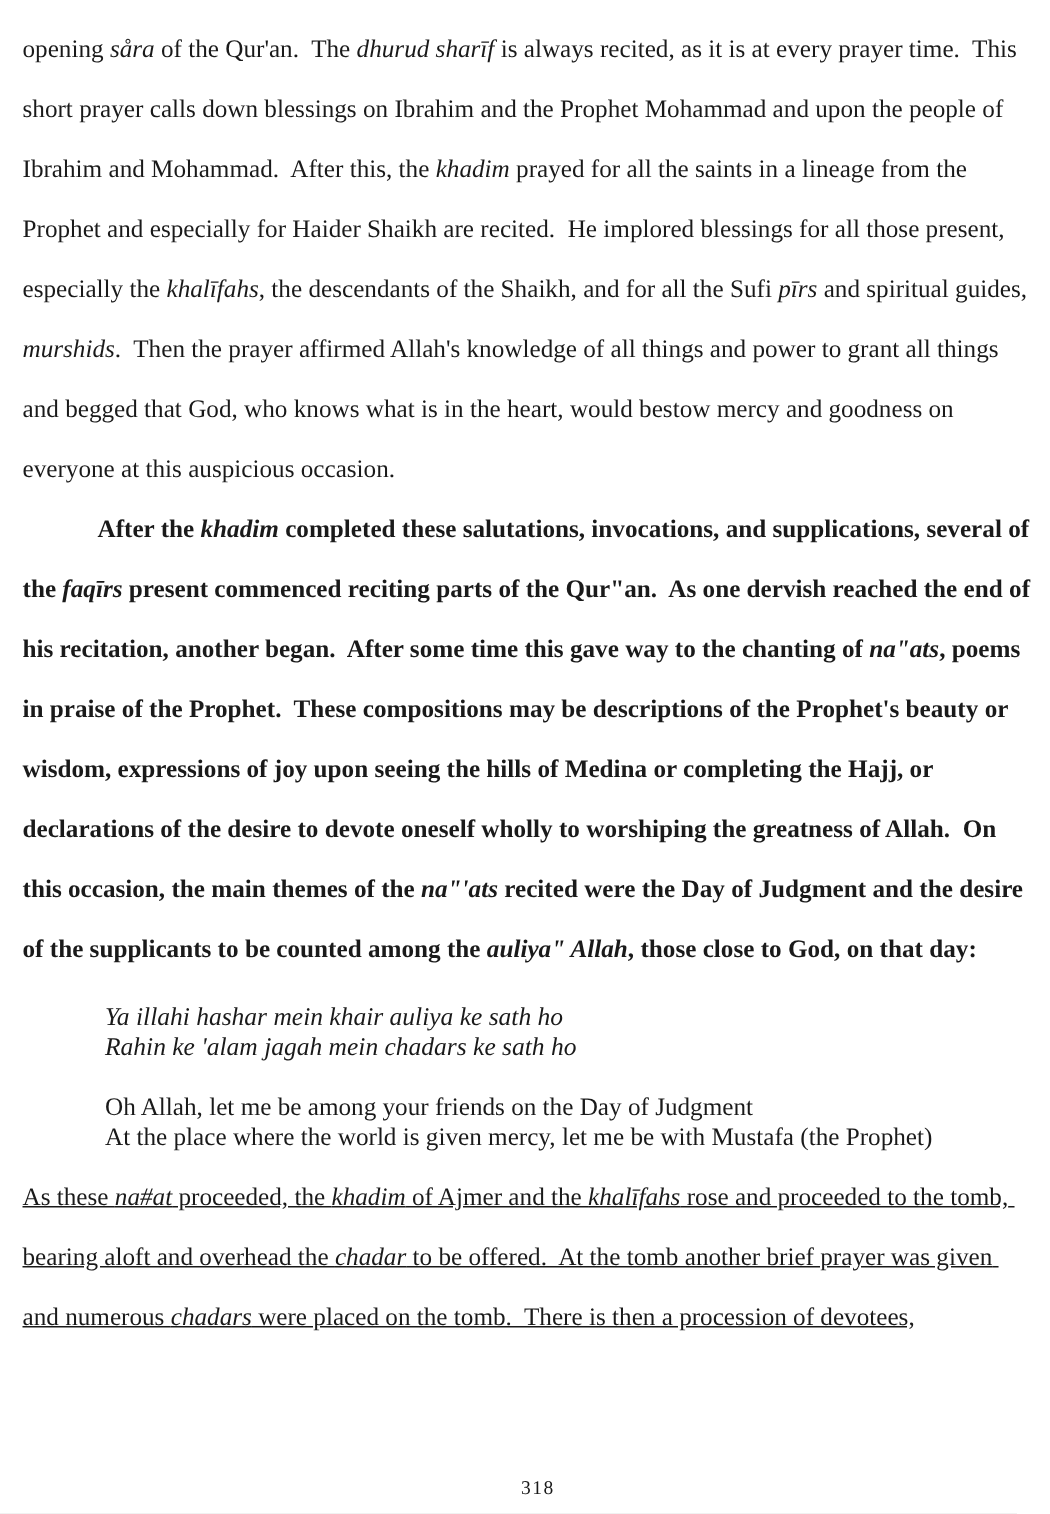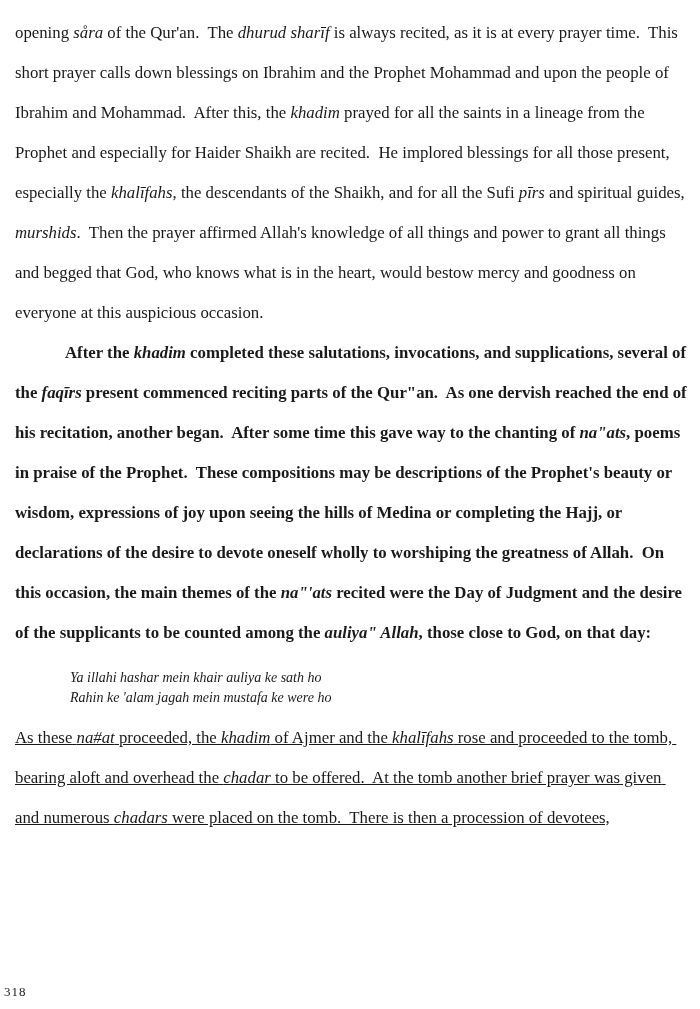--- a/index.html
+++ b/index.html
@@ -20,45 +20,49 @@
     margin:0;
     font-size:16.8px;
     line-height:40px;
     white-space:pre-wrap;
     text-align:left;
   }
   .para.indent{text-indent:50px;font-weight:bold;}
   .para.after-quote{margin-top:10px;text-decoration:underline;}
   .verse{
     margin:15px 0 0 55px;
-    font-size:14px;
+    font-size:17px;
     line-height:20px;
   }
   .translation{
     margin:20px 0 0 55px;
     font-size:16.8px;
     line-height:20px;
   }
   .qline{white-space:pre-wrap;}
   .page-number{
     position:absolute;
-    left:4px;right:0;bottom:9px;
-    text-align:left;
+    left:17px;right:0;bottom:9px;
+    text-align:center;
     font-size:13px;
     letter-spacing:1px;
   }
   i{font-style:italic;}
 </style>
 </head>
 <body>
 
 <div class="page">
   <div class="body-text">
       <p class="para"><span>opening </span><i>såra</i><span> of the Qur'an.  The </span><i>dhurud sharīf</i><span> is always recited, as it is at every prayer time.  This short prayer calls down blessings on Ibrahim and the Prophet Mohammad and upon the people of Ibrahim and Mohammad.  After this, the </span><i>khadim</i><span> prayed for all the saints in a lineage from the Prophet and especially for Haider Shaikh are recited.  He implored blessings for all those present, especially the </span><i>khalīfahs</i><span>, the descendants of the Shaikh, and for all the Sufi </span><i>pīrs</i><span> and spiritual guides, </span><i>murshids</i><span>.  Then the prayer affirmed Allah's knowledge of all things and power to grant all things and begged that God, who knows what is in the heart, would bestow mercy and goodness on everyone at this auspicious occasion.</span></p>
       <p class="para indent"><span>After the </span><i>khadim</i><span> completed these salutations, invocations, and supplications, several of the </span><i>faqīrs</i><span> present commenced reciting parts of the Qur"an.  As one dervish reached the end of his recitation, another began.  After some time this gave way to the chanting of </span><i>na"ats</i><span>, poems in praise of the Prophet.  These compositions may be descriptions of the Prophet's beauty or wisdom, expressions of joy upon seeing the hills of Medina or completing the Hajj, or declarations of the desire to devote oneself wholly to worshiping the greatness of Allah.  On this occasion, the main themes of the </span><i>na"'ats</i><span> recited were the Day of Judgment and the desire of the supplicants to be counted among the </span><i>auliya" Allah</i><span>, those close to God, on that day:</span></p>
       <div class="verse">
         <div class="qline"><i>Ya illahi hashar mein khair auliya ke sath ho</i></div>
-        <div class="qline"><i>Rahin ke 'alam jagah mein mustafa ke were ho</i></div>
+        <div class="qline"><i>Rahin ke 'alam jagah mein chadars ke sath ho</i></div>
+      </div>
+      <div class="translation">
+        <div class="qline"><span>Oh Allah, let me be among your friends on the Day of Judgment</span></div>
+        <div class="qline"><span>At the place where the world is given mercy, let me be with Mustafa (the Prophet)</span></div>
       </div>
       <p class="para after-quote"><span>As these </span><i>na#at</i><span> proceeded, the </span><i>khadim</i><span> of Ajmer and the </span><i>khalīfahs</i><span> rose and proceeded to the tomb, bearing aloft and overhead the </span><i>chadar</i><span> to be offered.  At the tomb another brief prayer was given and numerous </span><i>chadars</i><span> were placed on the tomb.  There is then a procession of devotees,</span></p>
     </div>
   <div class="page-number">318</div>
 </div>
 
 </body></html>

